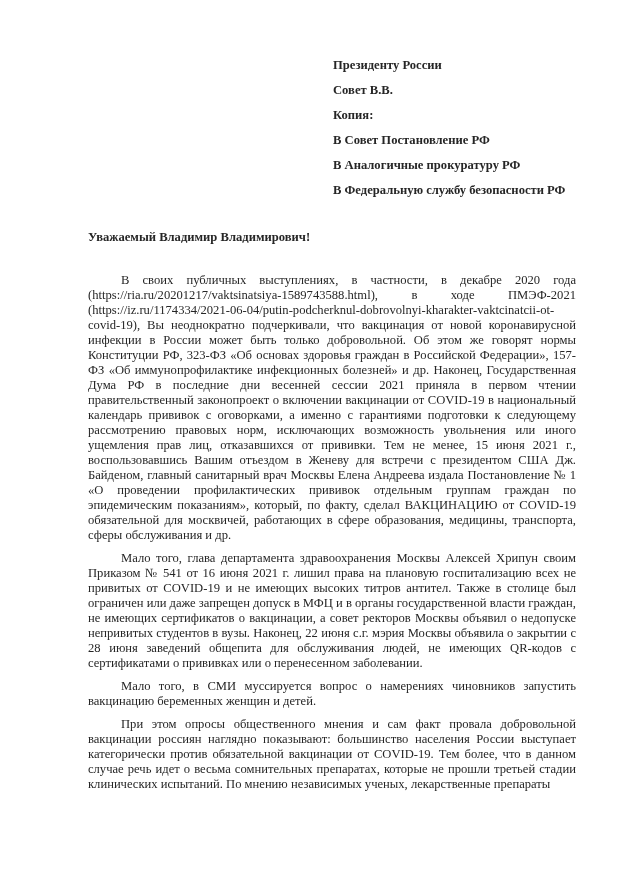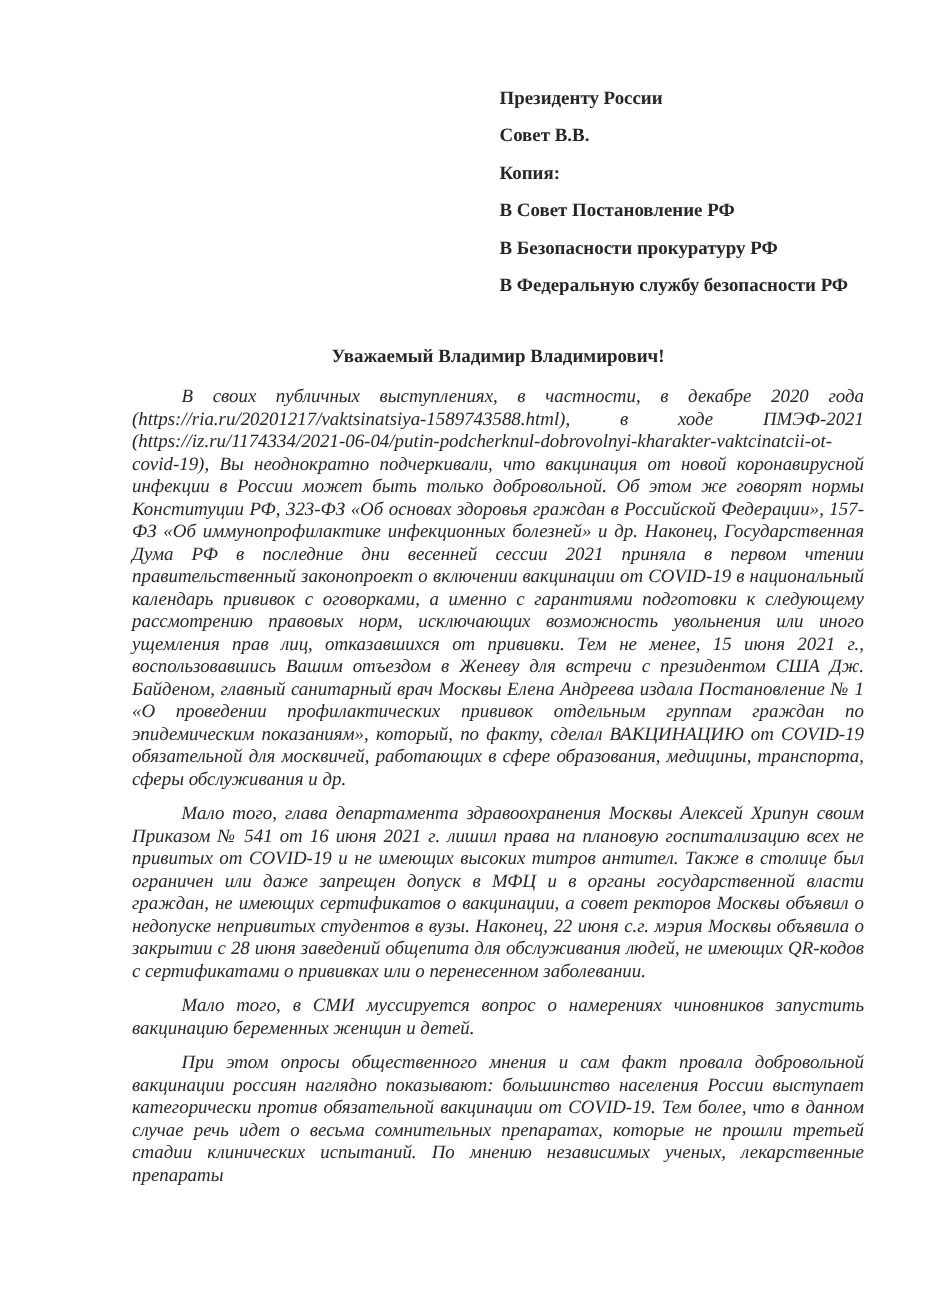--- a/index.html
+++ b/index.html
@@ -29,48 +29,47 @@
   .recipient-line {
     line-height: 25px;
     font-weight: bold;
     white-space: nowrap;
   }
   .recipient-line.regular {
     font-weight: bold;
   }
   .salutation {
     margin-top: 27px;
-    text-align: center;
+    text-align: left;
     font-weight: bold;
     line-height: 15px;
   }
   .body-text {
-    margin-top: 12px;
-    font-style: italic;
+    margin-top: 28px;
   }
   .body-text p {
     margin: 0 0 8px 0;
     text-align: justify;
     text-indent: 33px;
     line-height: 15px;
     overflow-wrap: break-word;
   }
 </style>
 </head>
 <body>
 
 <div class="page">
   <div class="content">
 
     <div class="recipient">
       <div class="recipient-line">Президенту России</div>
       <div class="recipient-line">Совет В.В.</div>
       <div class="recipient-line regular">Копия:</div>
       <div class="recipient-line">В Совет Постановление РФ</div>
-      <div class="recipient-line">В Безопасности прокуратуру РФ</div>
+      <div class="recipient-line">В Аналогичные прокуратуру РФ</div>
       <div class="recipient-line">В Федеральную службу безопасности РФ</div>
     </div>
 
     <div class="salutation">Уважаемый Владимир Владимирович!</div>
 
     <div class="body-text">
       <p>В своих публичных выступлениях, в частности, в декабре 2020 года (https://ria.ru/20201217/vaktsinatsiya-1589743588.html), в ходе ПМЭФ-2021 (https://iz.ru/1174334/2021-06-04/putin-podcherknul-dobrovolnyi-kharakter-vaktcinatcii-ot-covid-19), Вы неоднократно подчеркивали, что вакцинация от новой коронавирусной инфекции в России может быть только добровольной. Об этом же говорят нормы Конституции РФ, 323-ФЗ «Об основах здоровья граждан в Российской Федерации», 157-ФЗ «Об иммунопрофилактике инфекционных болезней» и др. Наконец, Государственная Дума РФ в последние дни весенней сессии 2021 приняла в первом чтении правительственный законопроект о включении вакцинации от COVID-19 в национальный календарь прививок с оговорками, а именно с гарантиями подготовки к следующему рассмотрению правовых норм, исключающих возможность увольнения или иного ущемления прав лиц, отказавшихся от прививки. Тем не менее, 15 июня 2021 г., воспользовавшись Вашим отъездом в Женеву для встречи с президентом США Дж. Байденом, главный санитарный врач Москвы Елена Андреева издала Постановление № 1 «О проведении профилактических прививок отдельным группам граждан по эпидемическим показаниям», который, по факту, сделал ВАКЦИНАЦИЮ от COVID-19 обязательной для москвичей, работающих в сфере образования, медицины, транспорта, сферы обслуживания и др.</p>
       <p>Мало того, глава департамента здравоохранения Москвы Алексей Хрипун своим Приказом № 541 от 16 июня 2021 г. лишил права на плановую госпитализацию всех не привитых от COVID-19 и не имеющих высоких титров антител. Также в столице был ограничен или даже запрещен допуск в МФЦ и в органы государственной власти граждан, не имеющих сертификатов о вакцинации, а совет ректоров Москвы объявил о недопуске непривитых студентов в вузы. Наконец, 22 июня с.г. мэрия Москвы объявила о закрытии с 28 июня заведений общепита для обслуживания людей, не имеющих QR-кодов с сертификатами о прививках или о перенесенном заболевании.</p>
       <p>Мало того, в СМИ муссируется вопрос о намерениях чиновников запустить вакцинацию беременных женщин и детей.</p>
       <p>При этом опросы общественного мнения и сам факт провала добровольной вакцинации россиян наглядно показывают: большинство населения России выступает категорически против обязательной вакцинации от COVID-19. Тем более, что в данном случае речь идет о весьма сомнительных препаратах, которые не прошли третьей стадии клинических испытаний. По мнению независимых ученых, лекарственные препараты</p>

